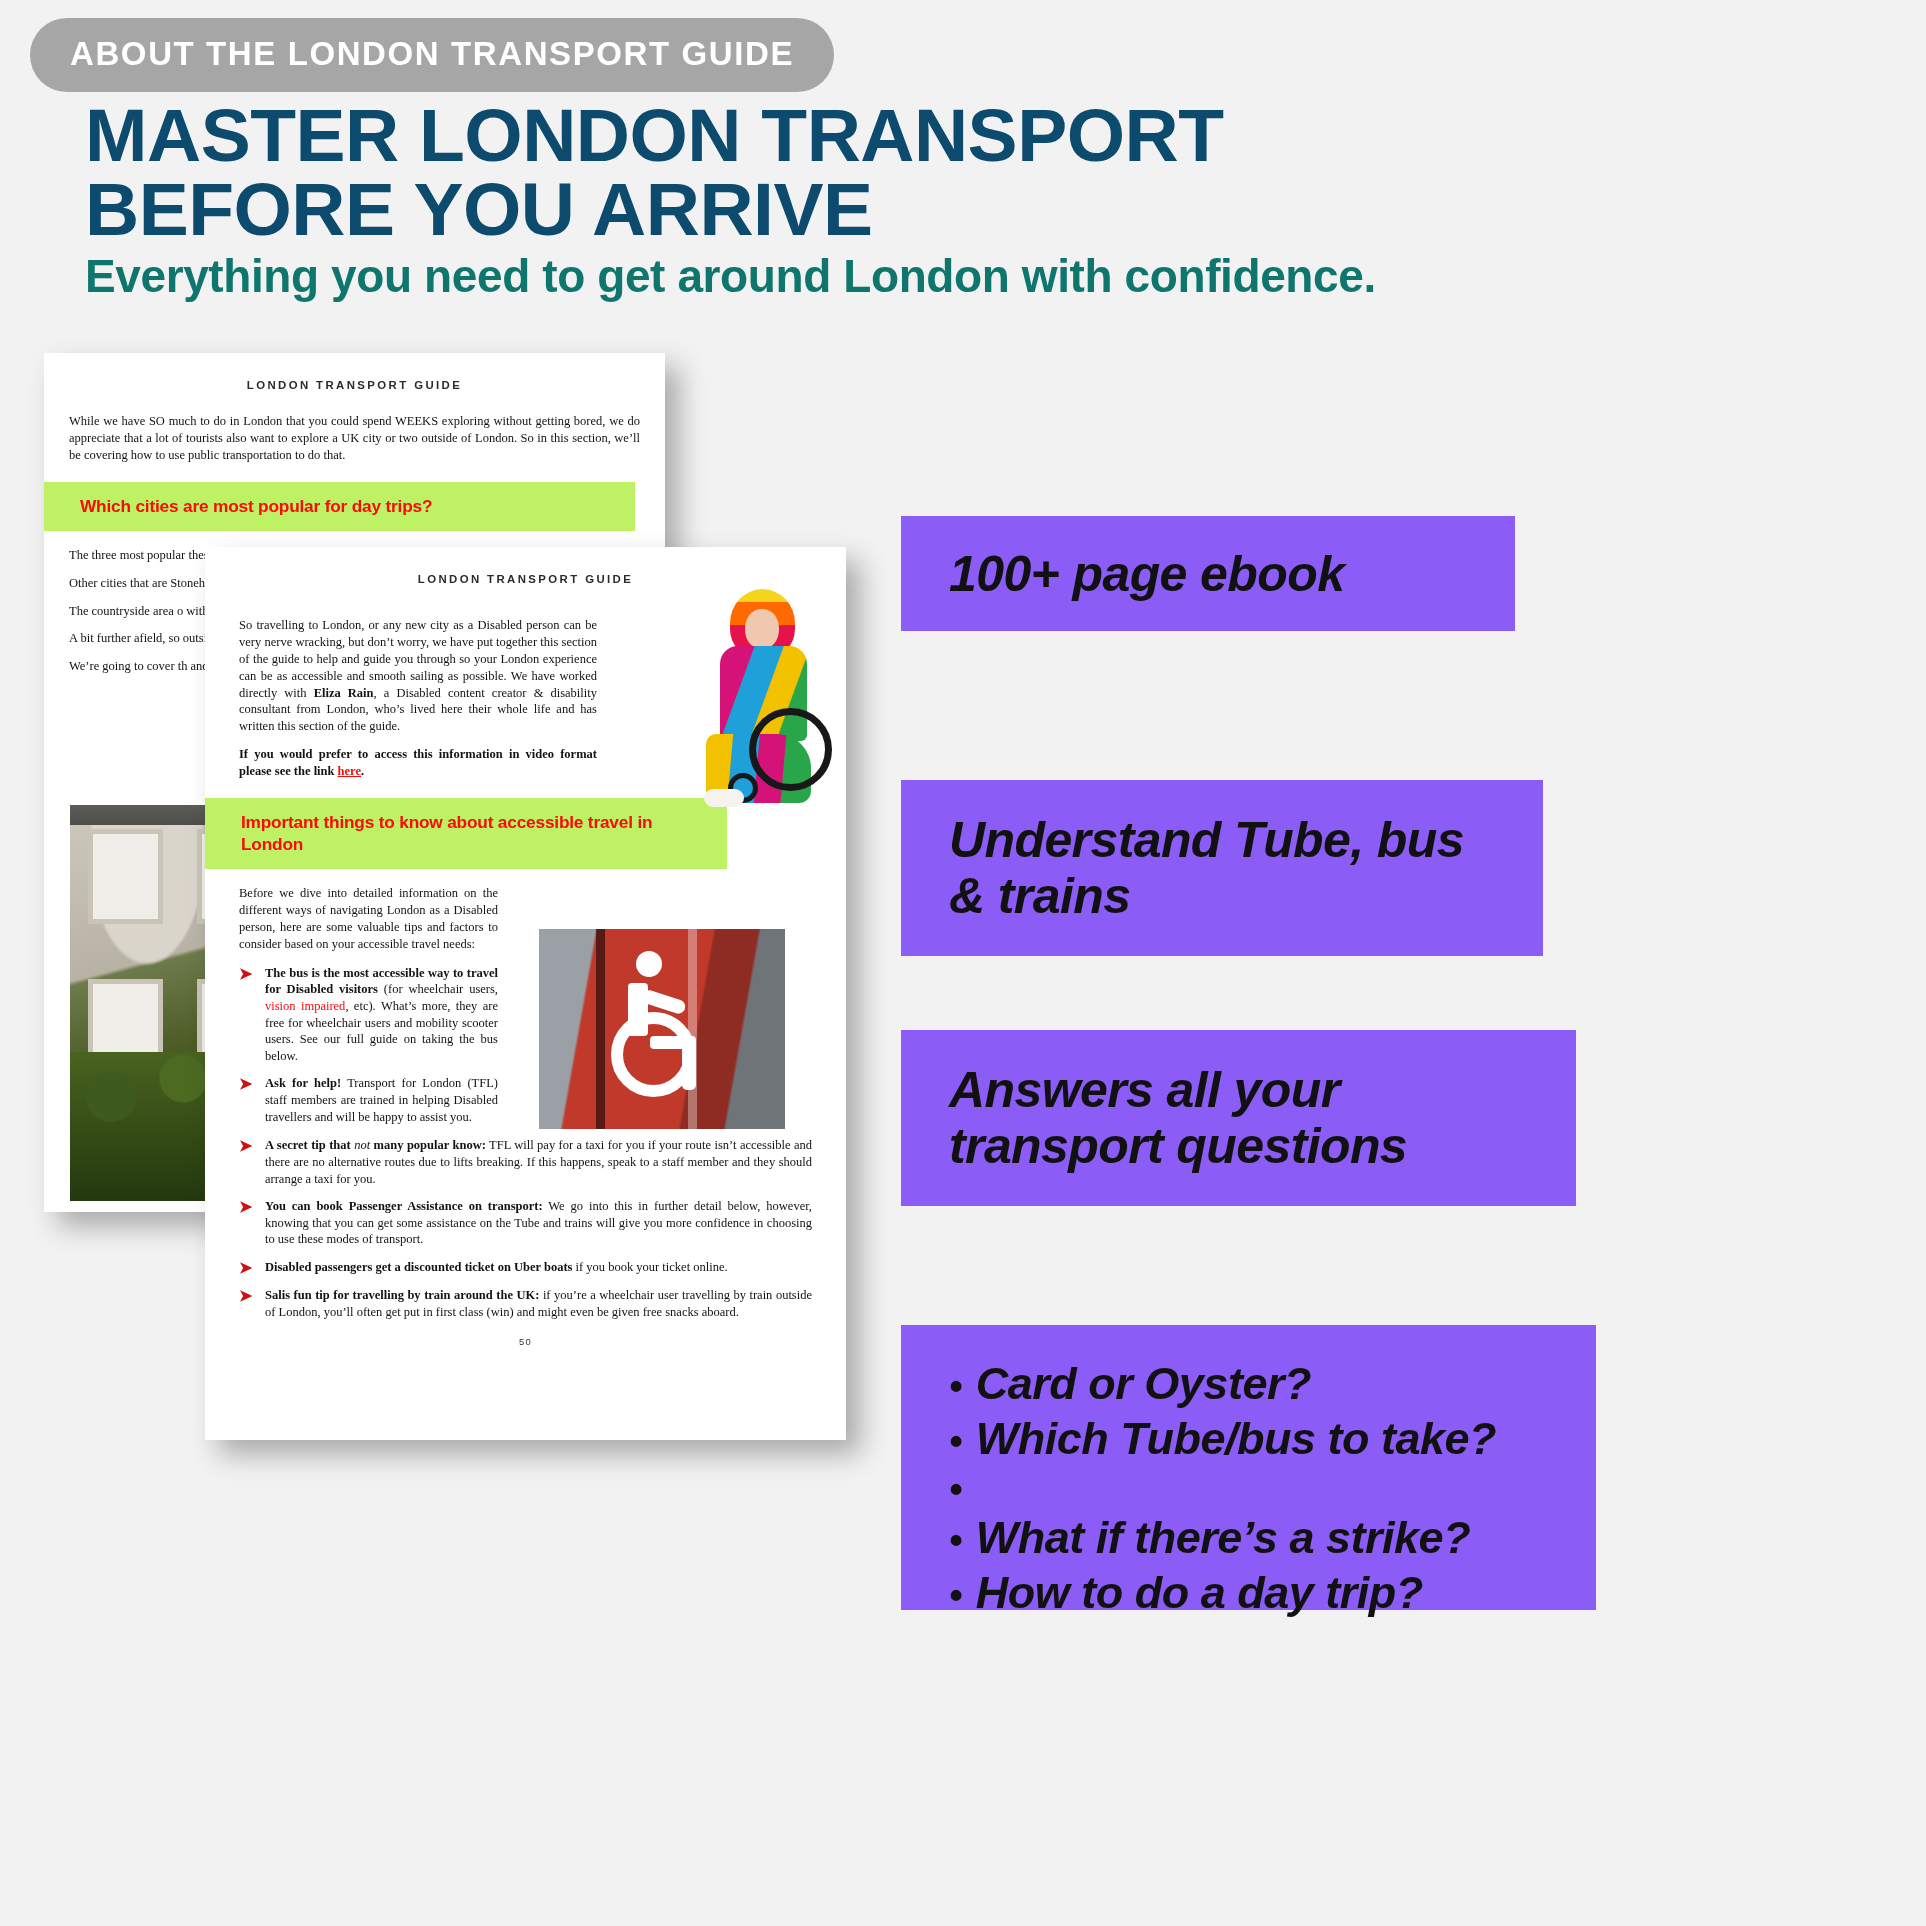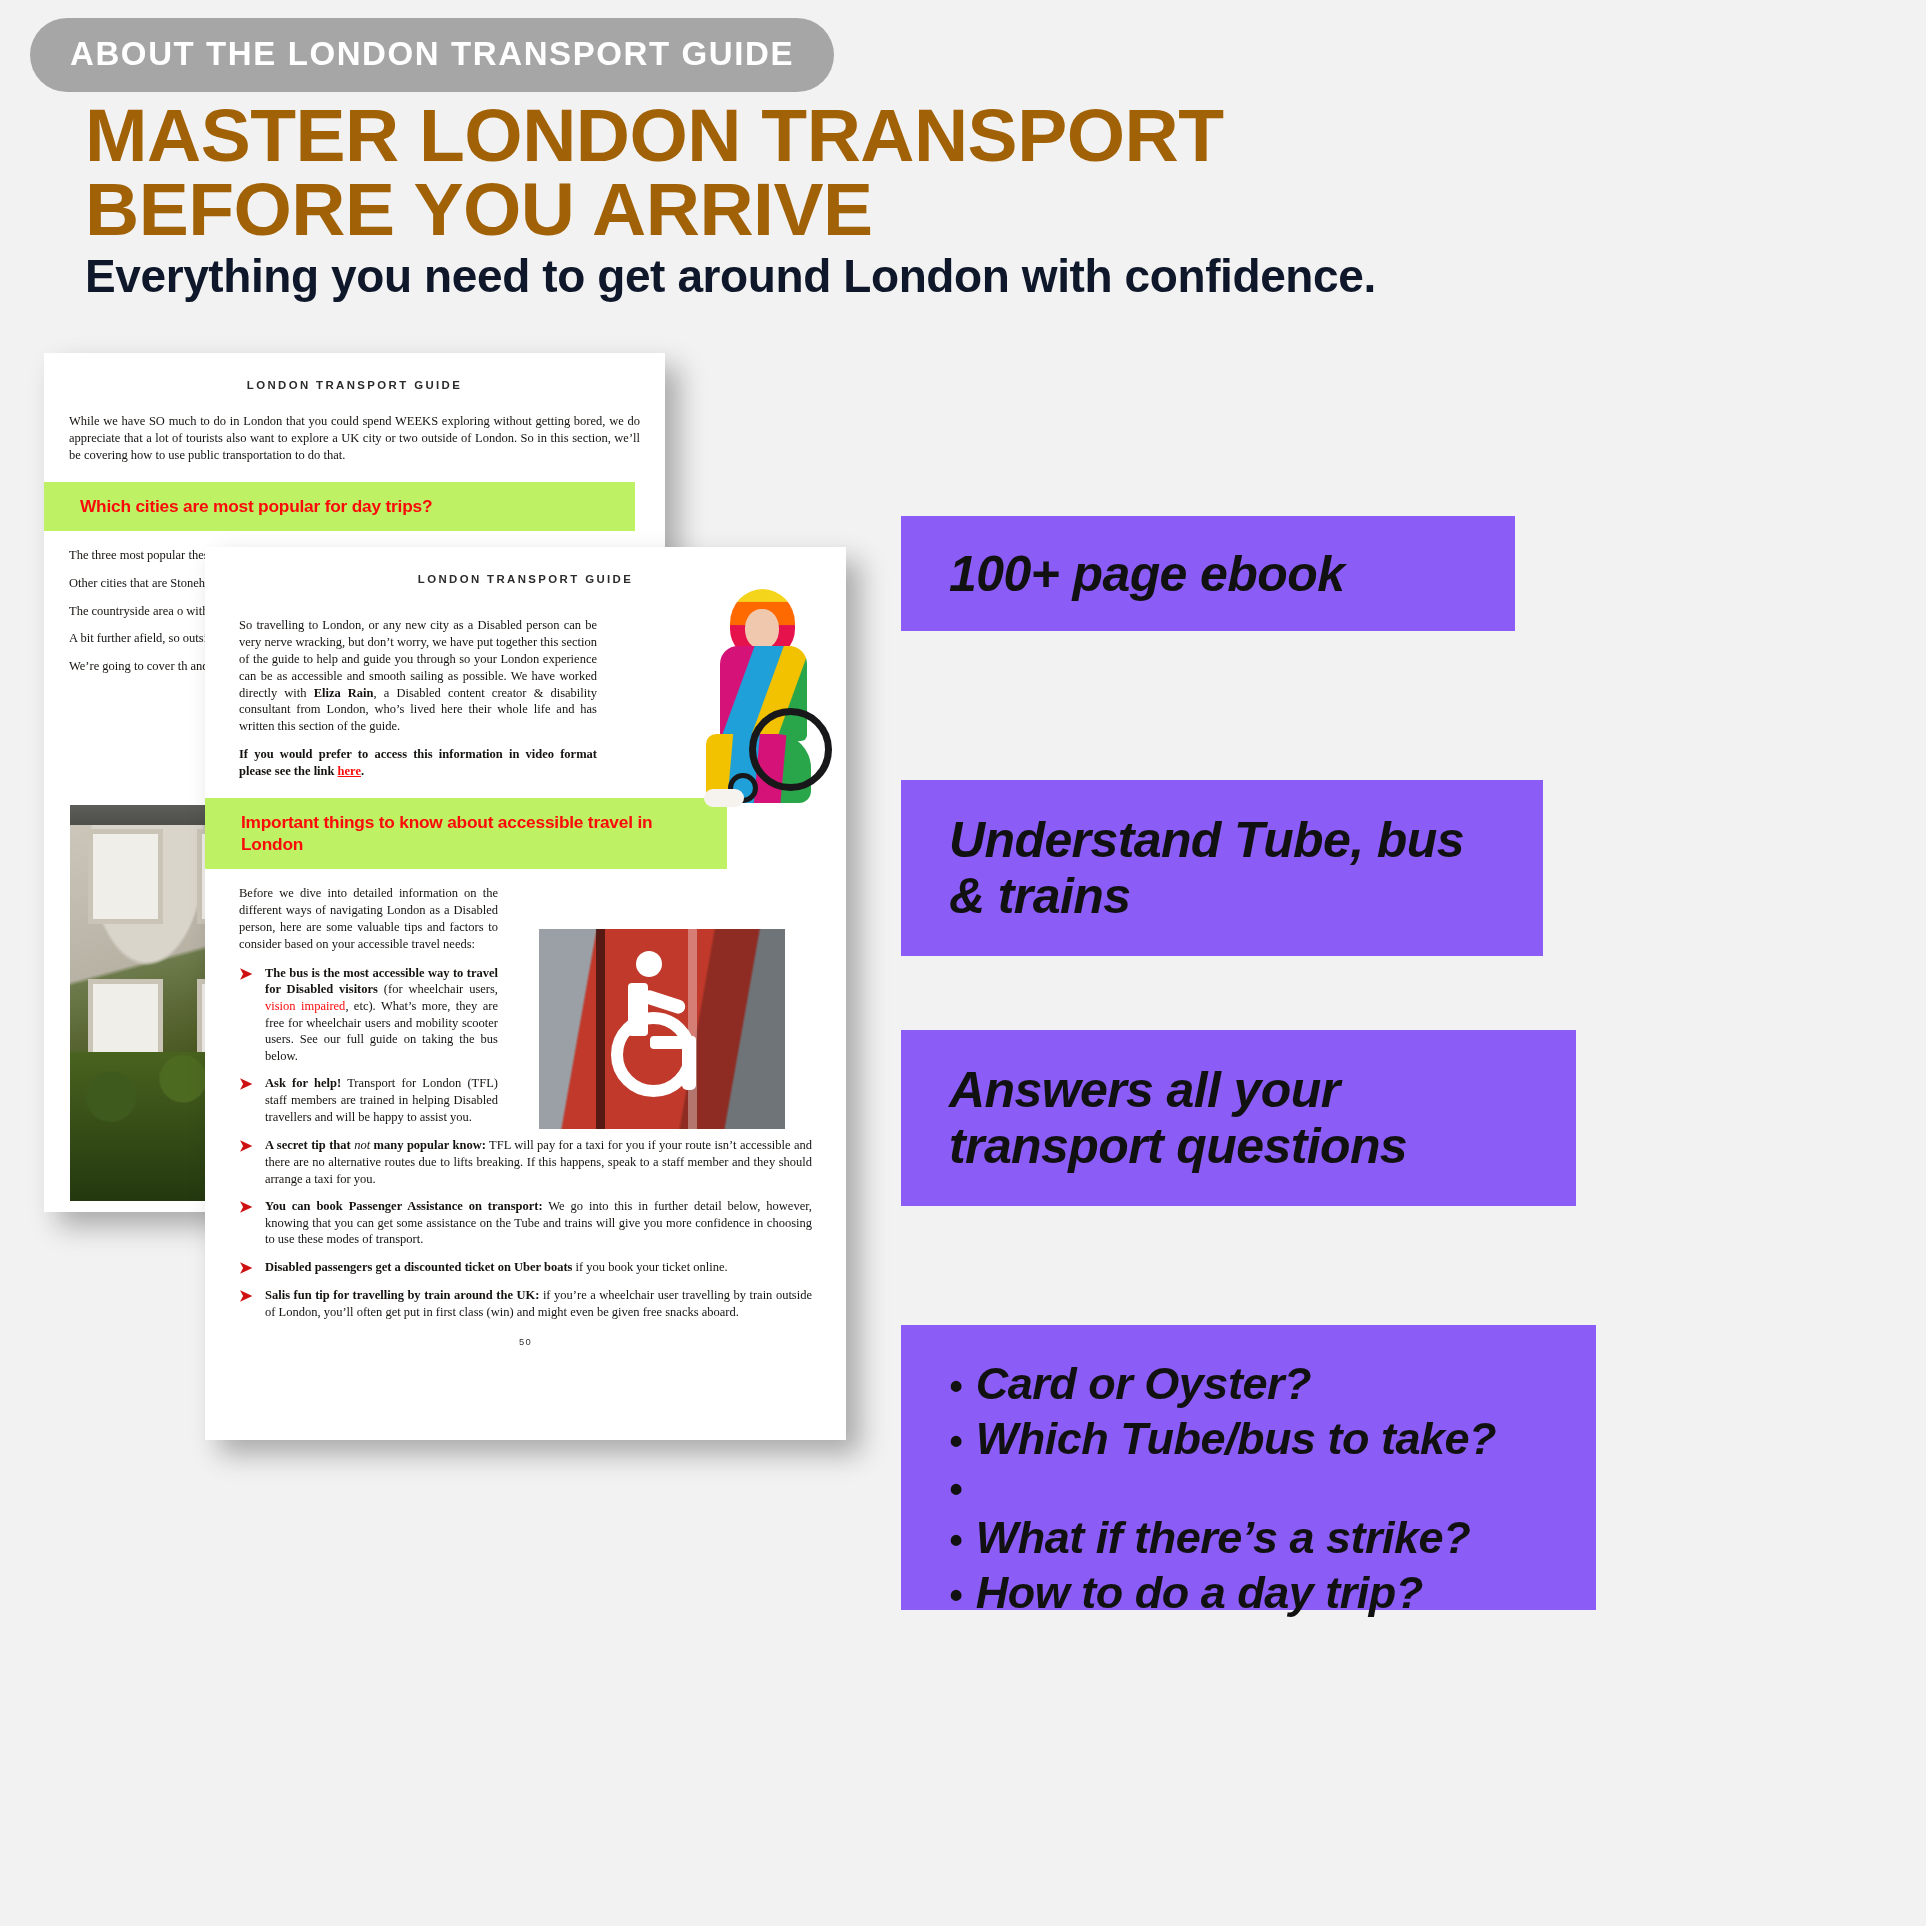--- a/index.html
+++ b/index.html
@@ -17,30 +17,30 @@
     background:#a6a6a6; color:#fff;
     border-radius:40px;
     padding:17px 40px 19px 40px;
     font-size:33px; font-weight:bold;
     letter-spacing:1.6px;
     white-space:nowrap;
   }
   .headline {
     position:absolute; left:85px; top:99px;
     width:1406px;
-    color:#a16207;
+    color:#0c4a6e;
     font-size:75px; line-height:0.98;
     font-weight:bold;
     letter-spacing:-0.5px;
     text-transform:uppercase;
   }
   .subhead {
     position:absolute; left:85px; top:249px;
     width:1436px;
-    color:#0f172a;
+    color:#0f766e;
     font-size:46px; font-weight:bold;
     letter-spacing:-0.4px;
   }
 
   
   .page {
     position:absolute;
     background:#fff;
     box-shadow: 14px 14px 26px rgba(0,0,0,0.30);
     overflow:hidden;

